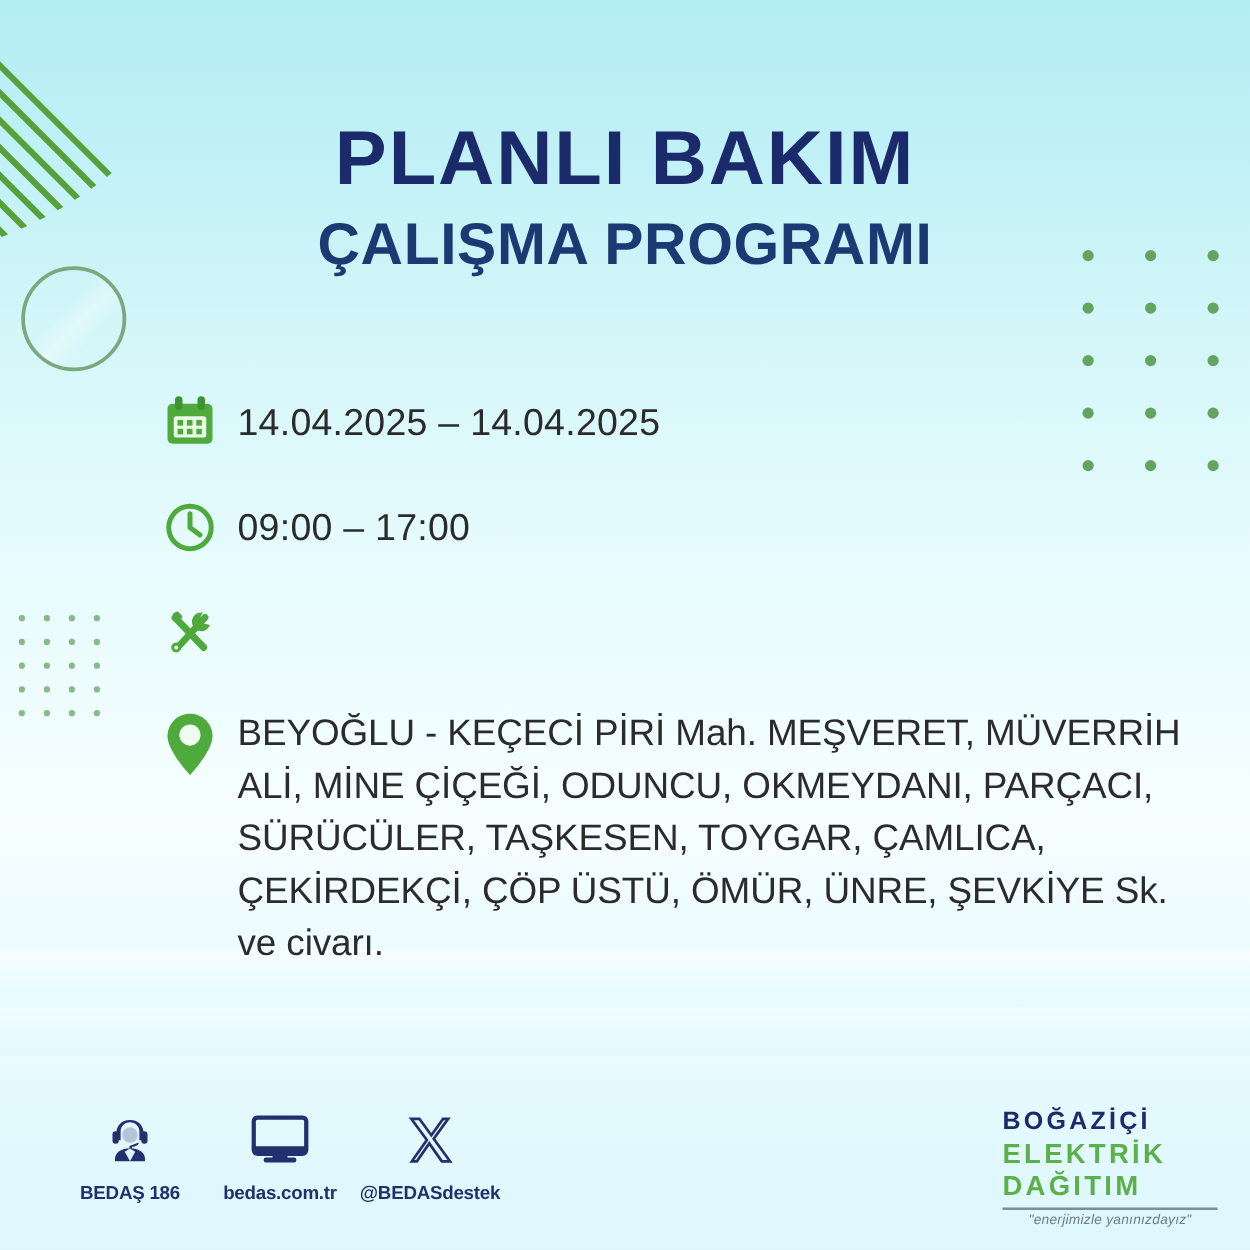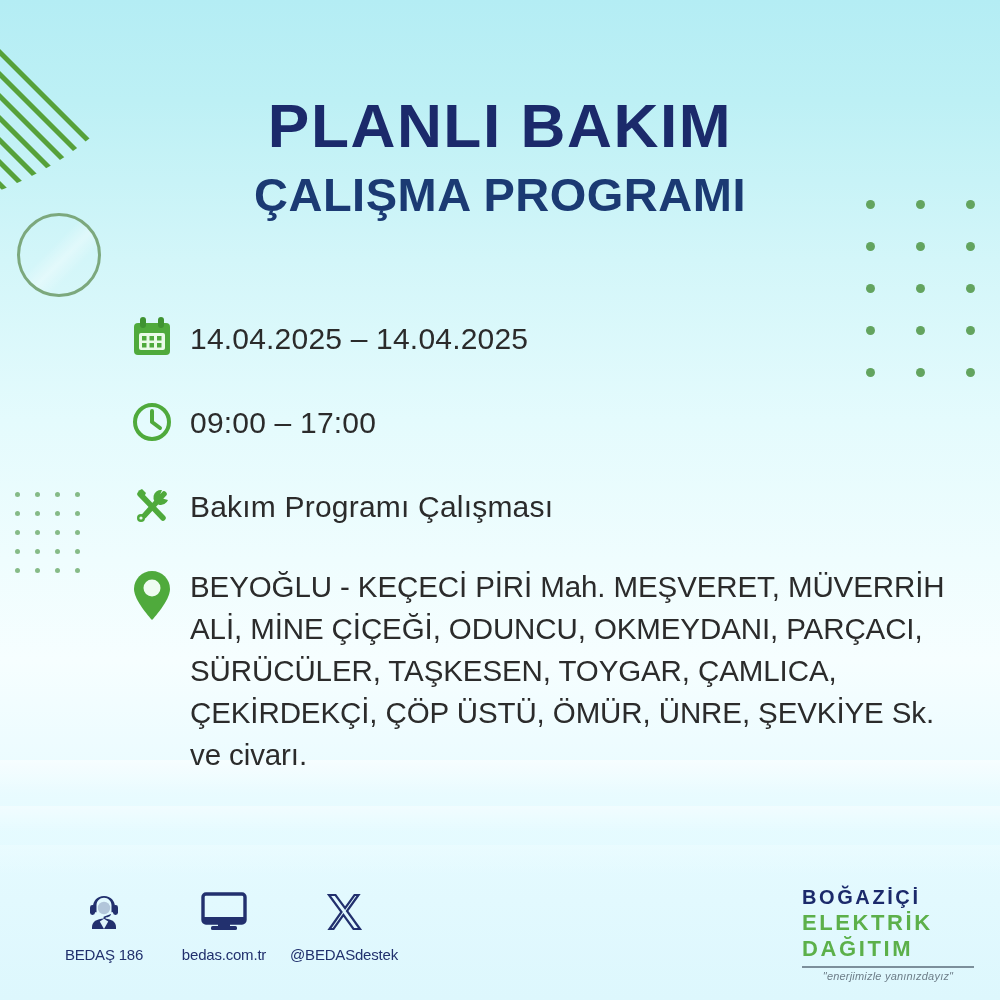--- a/index.html
+++ b/index.html
@@ -84,21 +84,21 @@
     font-size:29.5px;line-height:1.42;padding-top:2px;max-width:780px;
     letter-spacing:-0.1px;
   }
 
   
   .footer{position:absolute;left:0;top:884px;width:1000px;height:116px;}
   .contacts{position:absolute;left:44px;top:0;display:flex;gap:0;}
   .contact{width:120px;text-align:center;}
   .contact .cic{height:56px;display:flex;align-items:center;justify-content:center;}
   .contact .clab{
-    margin-top:6px;color:#21306d;font-size:15px;font-weight:normal;
+    margin-top:6px;color:#21306d;font-size:15px;font-weight:bold;
     letter-spacing:-0.2px;font-family:"Liberation Sans", sans-serif;
   }
   
   .logo{position:absolute;right:18px;top:2px;text-align:left;width:180px;}
   .logo .l1{color:#1b2a6b;font-weight:bold;font-size:20px;letter-spacing:2.6px;line-height:1.18;}
   .logo .l2,.logo .l3{color:#5cb04a;font-weight:bold;font-size:22px;letter-spacing:2.6px;line-height:1.18;}
   .logo .rule{height:2px;background:#7c8f9b;margin:4px 0 2px 0;width:172px;}
   .logo .tag{color:#6d7d88;font-size:11px;font-style:italic;letter-spacing:.2px;text-align:center;width:172px;}
 </style>
 </head>
@@ -216,21 +216,20 @@
           </g>
           <g stroke="#4faa3c" stroke-width="5.5" stroke-linecap="round" fill="none">
             <line x1="36" y1="12" x2="16" y2="34"></line>
           </g>
           <path d="M34 8 a7.5 7.5 0 1 0 6 10 l-5.5 -1.5 -2 -5 z" fill="#4faa3c"></path>
           <circle cx="13" cy="36" r="4" fill="#4faa3c"></circle>
           <circle cx="13" cy="36" r="1.6" fill="#e9fbf0"></circle>
           <path d="M10 9 l4 -2 4 4 -2 4 z" fill="#4faa3c"></path>
         </svg>
       </div>
-      <div class="tx">Bakım Programı Çalışması</div>
     </div>
 
     <div class="row" id="row-address">
       <div class="ic">
         <svg width="48" height="56" viewBox="0 0 48 56">
           <path d="M24 3 C14 3 6 11 6 21 C6 33 24 52 24 52 C24 52 42 33 42 21 C42 11 34 3 24 3 Z" fill="#4faa3c"></path>
           <circle cx="24" cy="20" r="8.5" fill="#eefcf1"></circle>
         </svg>
       </div>
       <div class="tx">BEYOĞLU - KEÇECİ PİRİ Mah. MEŞVERET, MÜVERRİH ALİ, MİNE ÇİÇEĞİ, ODUNCU, OKMEYDANI, PARÇACI, SÜRÜCÜLER, TAŞKESEN, TOYGAR, ÇAMLICA, ÇEKİRDEKÇİ, ÇÖP ÜSTÜ, ÖMÜR, ÜNRE, ŞEVKİYE Sk. ve civarı.</div>

